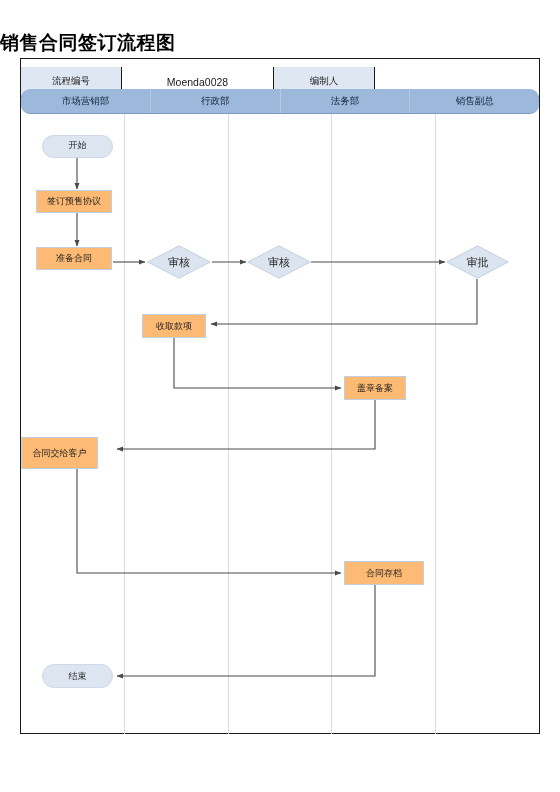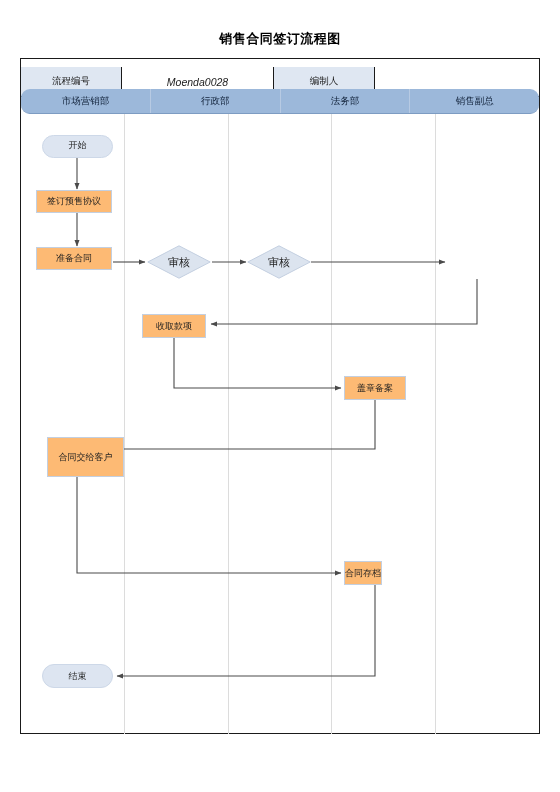--- a/index.html
+++ b/index.html
@@ -22,22 +22,21 @@
     height: 792px;
     background: #ffffff;
   }
 
   
   #chart-title {
     position: absolute;
     left: 0;
     top: 30px;
     width: 560px;
-    text-align: center;
-    font-size: 13px;
+    font-size: 19px;
     font-weight: bold;
     color: #000000;
     letter-spacing: 0.5px;
   }
 
   
   #frame {
     position: absolute;
     left: 20px;
     top: 58px;
@@ -69,21 +68,20 @@
     box-sizing: border-box;
     height: 100%;
   }
   .meta-label {
     background: #dfe7f2;
     border-right: 1.4px solid #1a1a1a;
   }
   .meta-value {
     background: #ffffff;
     border-right: 1.4px solid #1a1a1a;
-    font-style: italic;
   }
   .meta-value.last { border-right: none; }
   #meta-no-label { width: 101px; }
   #meta-no-value { width: 152px; font-size: 10.5px; }
   #meta-author-label { width: 101px; }
   #meta-author-value { width: 163px; }
 
   
   #lane-header {
     position: absolute;
@@ -255,34 +253,40 @@
       <span class="decision-label">审核</span>
     </div>
 
     <div class="node decision" style="left:226px; top:186px; width:64px; height:34px;">
       <svg class="decision-shape" viewBox="0 0 64 34" preserveAspectRatio="none">
         <polygon points="32,0.8 63.2,17 32,33.2 0.8,17" fill="#dce4ef" stroke="#c3cfe0" stroke-width="1"></polygon>
       </svg>
       <span class="decision-label">审核</span>
     </div>
 
+    <div class="node decision" style="left:425px; top:186px; width:63px; height:34px;">
+      <svg class="decision-shape" viewBox="0 0 63 34" preserveAspectRatio="none">
+        <polygon points="31.5,0.8 62.2,17 31.5,33.2 0.8,17" fill="#dce4ef" stroke="#c3cfe0" stroke-width="1"></polygon>
+      </svg>
+      <span class="decision-label">审批</span>
+    </div>
 
     <div class="node process" style="left:121px; top:255px; width:64px; height:24px;">
       <span>收取款项</span>
     </div>
 
     <div class="node process" style="left:323px; top:317px; width:62px; height:24px;">
       <span>盖章备案</span>
     </div>
 
-    <div class="node process" style="left:26px; top:378px; width:77px; height:40px;">
+    <div class="node process" style="left:0; top:378px; width:77px; height:32px;">
       <span>合同交给客户</span>
     </div>
 
-    <div class="node process" style="left:323px; top:502px; width:38px; height:24px;">
+    <div class="node process" style="left:323px; top:502px; width:80px; height:24px;">
       <span>合同存档</span>
     </div>
 
     <div class="node terminal" style="left:21px; top:605px; width:71px; height:24px;">
       <span>结束</span>
     </div>
 
   </div>
 </div>
 

